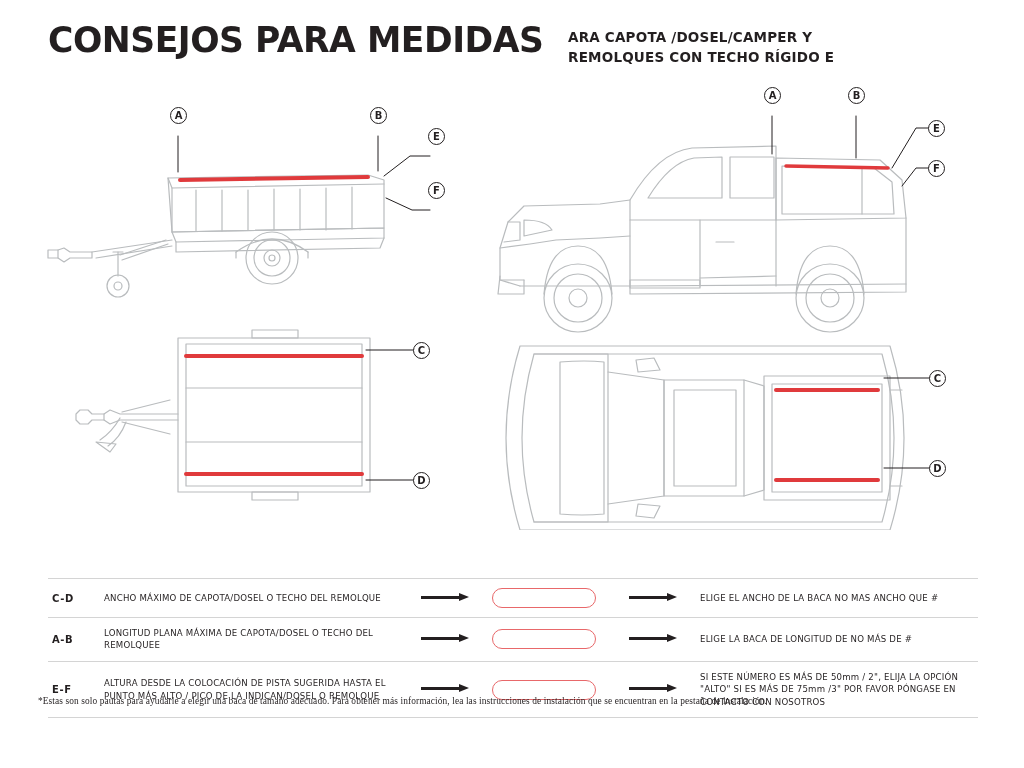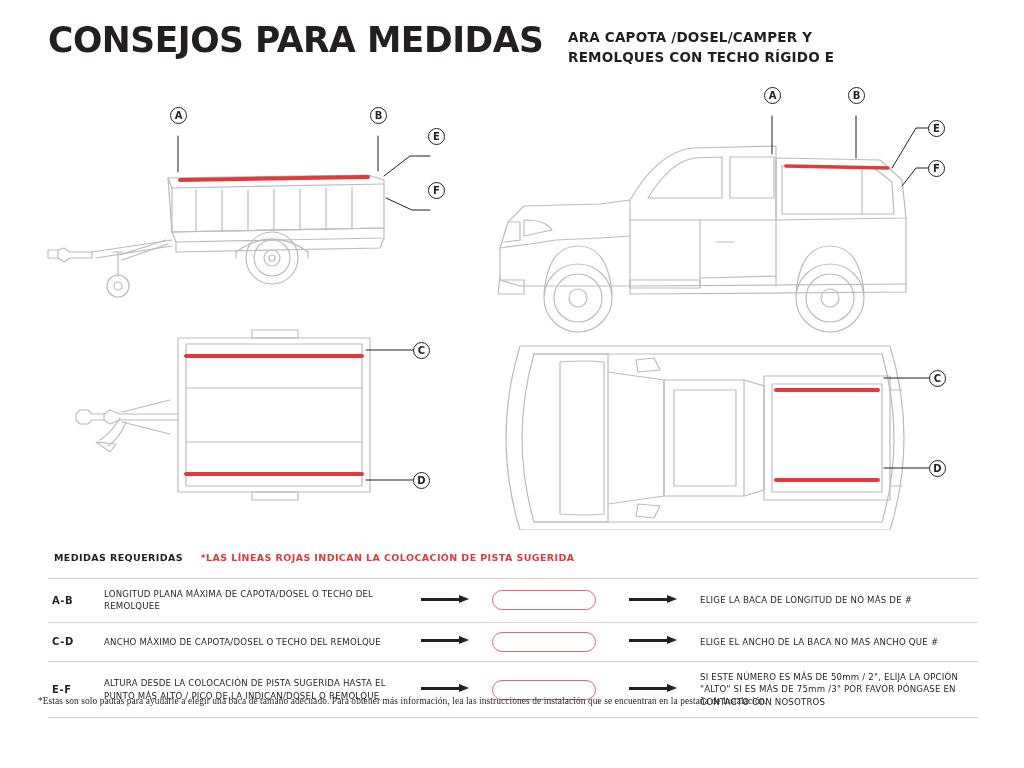--- a/index.html
+++ b/index.html
@@ -356,46 +356,42 @@
     <div class="callout" style="left:928px; top:40px;">E</div>
     <div class="callout" style="left:928px; top:80px;">F</div>
 
     <div class="callout" style="left:413px; top:262px;">C</div>
     <div class="callout" style="left:413px; top:392px;">D</div>
 
     <div class="callout" style="left:929px; top:290px;">C</div>
     <div class="callout" style="left:929px; top:380px;">D</div>
   </div>
 
-  <div class="legend-head">
-    <span>MEDIDAS REQUERIDAS</span>
-    <span class="note">*LAS LÍNEAS ROJAS INDICAN LA COLOCACIÓN DE PISTA SUGERIDA</span>
-  </div>
 
   <table class="meas">
     <tbody>
+      <tr>
+        <td class="code">C-D</td>
+        <td class="desc">ANCHO MÁXIMO DE CAPOTA/DOSEL O TECHO DEL REMOLQUE</td>
+        <td class="arrow1"><span class="arrow"></span></td>
+        <td class="field">
+          <div class="pill"></div>
+        </td>
+        <td class="arrow2"><span class="arrow"></span></td>
+        <td class="result">ELIGE EL ANCHO DE LA BACA NO MAS ANCHO QUE #</td>
+      </tr>
       <tr>
         <td class="code">A-B</td>
         <td class="desc">LONGITUD PLANA MÁXIMA DE CAPOTA/DOSEL O TECHO DEL REMOLQUEE</td>
         <td class="arrow1"><span class="arrow"></span></td>
         <td class="field">
           <div class="pill"></div>
         </td>
         <td class="arrow2"><span class="arrow"></span></td>
         <td class="result">ELIGE LA BACA DE LONGITUD DE NO MÁS DE #</td>
-      </tr>
-      <tr>
-        <td class="code">C-D</td>
-        <td class="desc">ANCHO MÁXIMO DE CAPOTA/DOSEL O TECHO DEL REMOLQUE</td>
-        <td class="arrow1"><span class="arrow"></span></td>
-        <td class="field">
-          <div class="pill"></div>
-        </td>
-        <td class="arrow2"><span class="arrow"></span></td>
-        <td class="result">ELIGE EL ANCHO DE LA BACA NO MAS ANCHO QUE #</td>
       </tr>
       <tr>
         <td class="code">E-F</td>
         <td class="desc">ALTURA DESDE LA COLOCACIÓN DE PISTA SUGERIDA HASTA EL PUNTO MÁS ALTO / PICO DE LA INDICAN/DOSEL O REMOLQUE</td>
         <td class="arrow1"><span class="arrow"></span></td>
         <td class="field">
           <div class="pill"></div>
         </td>
         <td class="arrow2"><span class="arrow"></span></td>
         <td class="result">SI ESTE NÚMERO ES MÁS DE 50mm / 2", ELIJA LA OPCIÓN "ALTO" SI ES MÁS DE 75mm /3" POR FAVOR PÓNGASE EN CONTACTO CON NOSOTROS</td>

